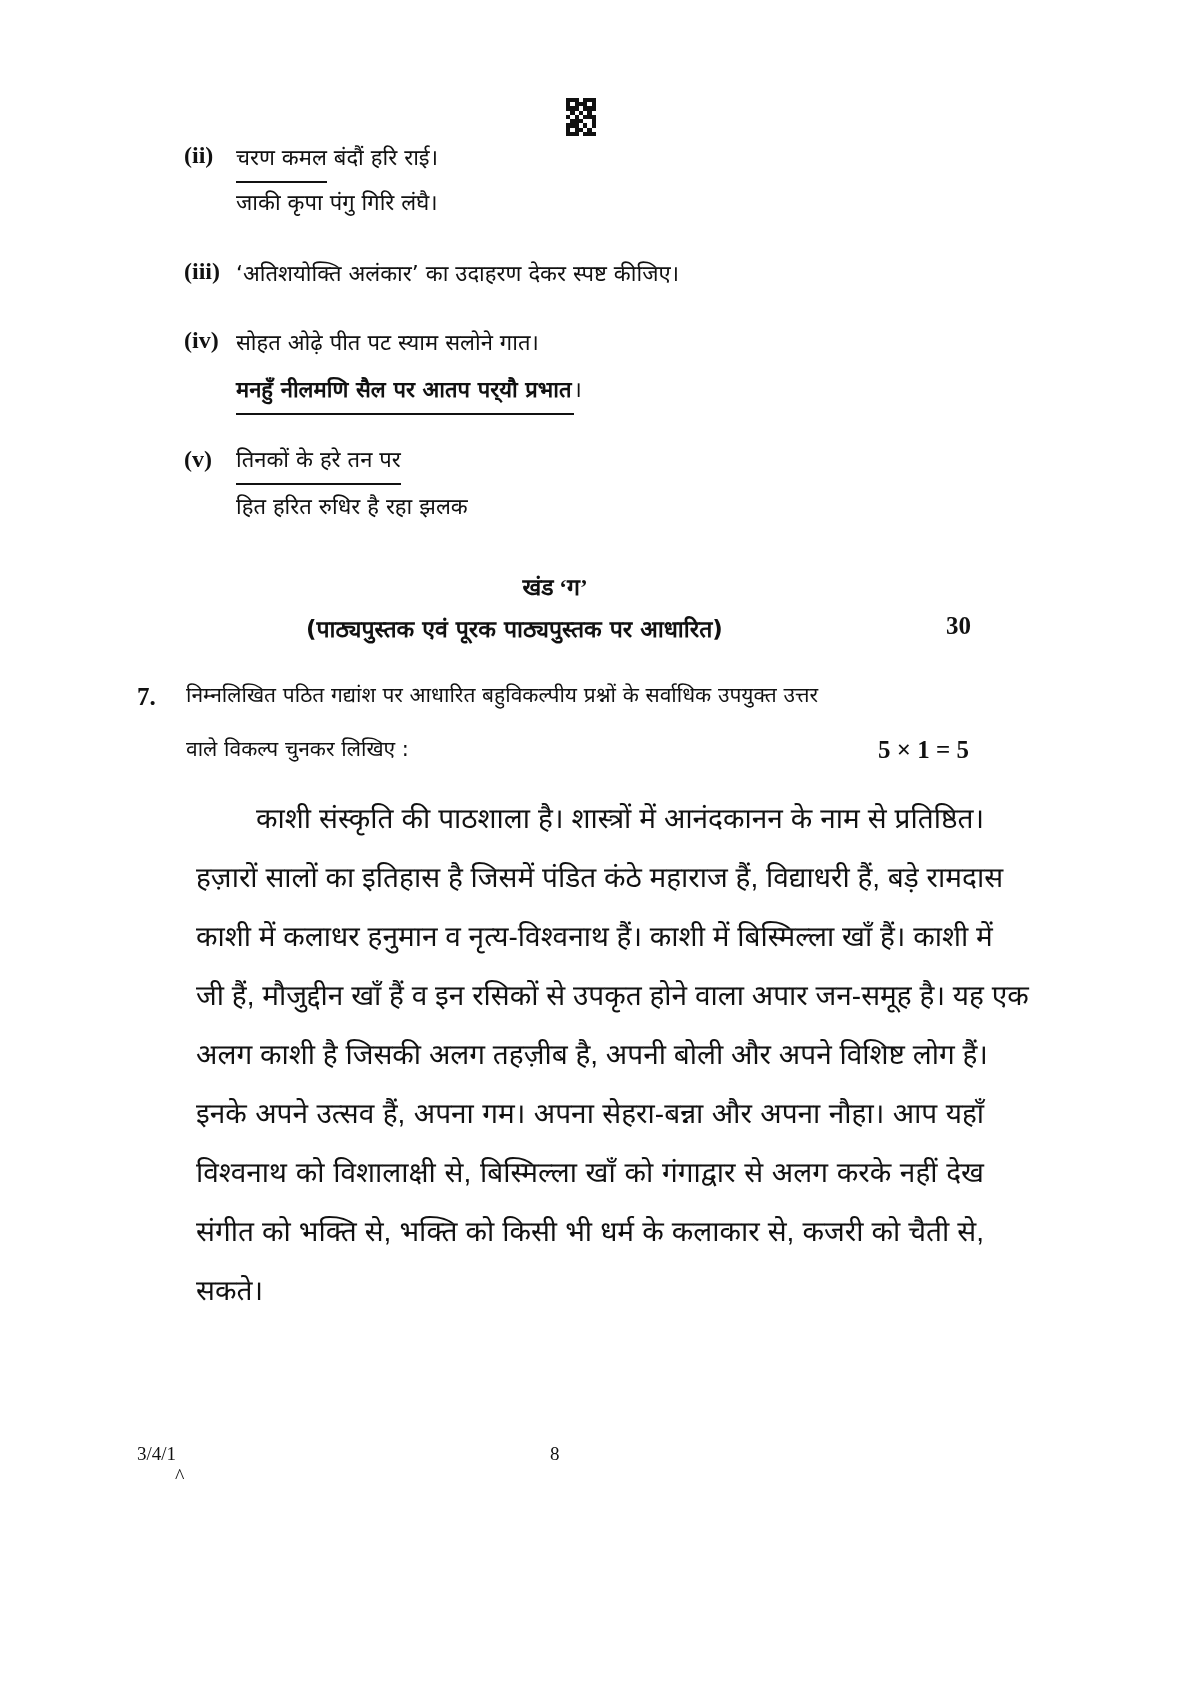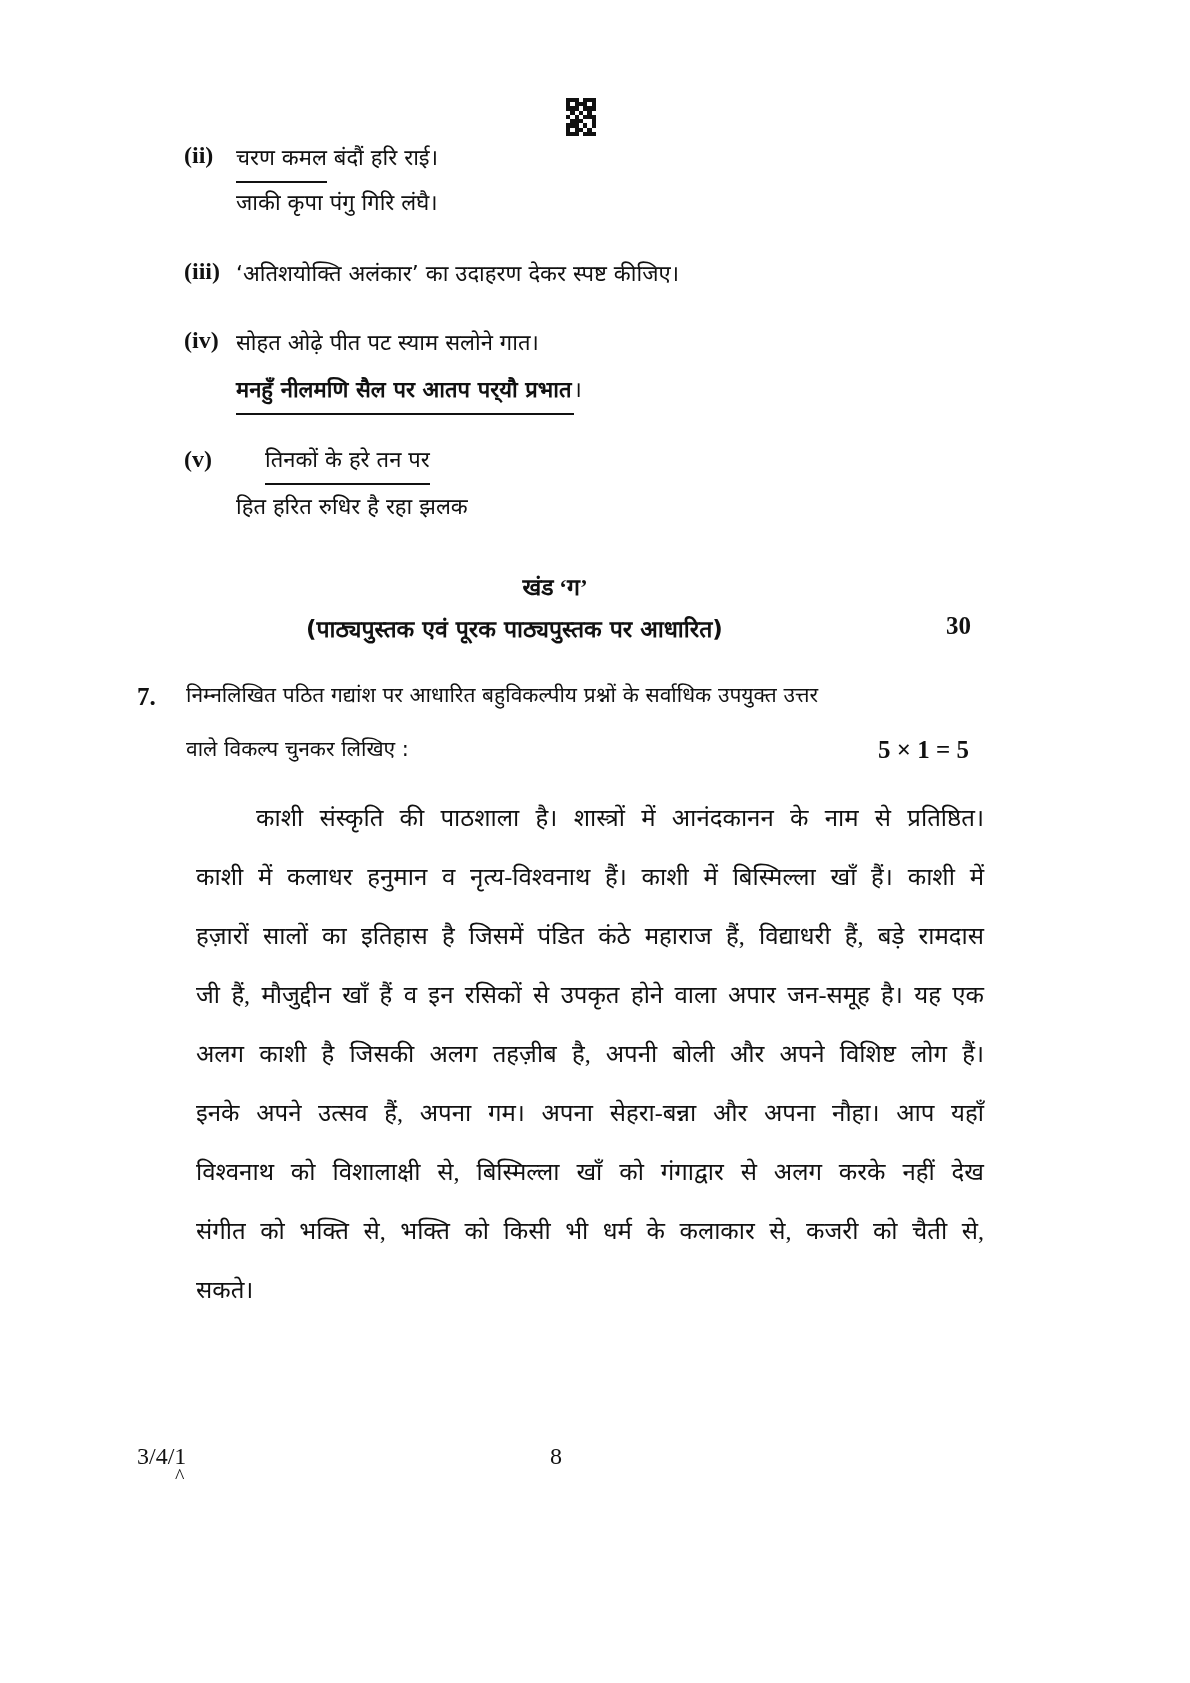--- a/index.html
+++ b/index.html
@@ -19,27 +19,27 @@
     font-family: "Liberation Serif", serif; font-weight: bold; font-size: 24px;
   }
   .hin {
     font-family: "DejaVu Sans", "Liberation Sans", sans-serif; font-size: 22px;
     white-space: nowrap; letter-spacing: 0px;
   }
   .ul { text-decoration: none; border-bottom: 2px solid #111; padding-bottom: 11px; }
   .bold { font-weight: bold; }
   .num { font-family: "Liberation Serif", serif; font-size: 25px; font-weight: bold; }
   .para {
-    left: 196px; width: 788px; font-size: 24px; line-height: 59px;
-    font-family: Liberation Serif, serif;
+    left: 196px; width: 788px; font-size: 28px; line-height: 59px;
+    font-family: Liberation Sans, sans-serif;
     text-align: justify; text-align-last: left;
   }
   .para .line { display: block; height: 59px; text-align: justify; text-align-last: justify; white-space: nowrap; }
   .para .line.last { text-align-last: left; }
-  .footer { font-family: "Liberation Serif", serif; font-size: 24px; }
+  .footer { font-family: "Liberation Serif", serif; font-size: 19px; }
 </style>
 </head>
 <body>
 
 <div class="abs qr">
   <span></span>
     <span></span>
     <span></span>
     <span class="w"></span>
     <span></span>
@@ -112,38 +112,38 @@
 <div class="abs label" style="left:184px; top:258px;">(iii)</div>
 <div class="abs hin" style="left:236px; top:257px;">‘अतिशयोक्ति अलंकार’ का उदाहरण देकर स्पष्ट कीजिए।</div>
 
 <div class="abs label" style="left:184px; top:327px;">(iv)</div>
 <div class="abs hin" style="left:236px; top:326px;">सोहत ओढ़े पीत पट स्याम सलोने गात।</div>
 <div class="abs hin" style="left:236px; top:373px;">
   <span class="ul" style="padding-right:2px;font-weight:bold;">मनहुँ नीलमणि सैल पर आतप पर्‌यौ प्रभात</span><span>।</span>
 </div>
 
 <div class="abs label" style="left:184px; top:446px;">(v)</div>
-<div class="abs hin" style="left:236px; top:443px;margin-left:29px;">
+<div class="abs hin" style="left:236px; top:443px;">
   <span class="ul">तिनकों के हरे तन पर</span>
 </div>
 <div class="abs hin" style="left:236px; top:490px;">हित हरित रुधिर है रहा झलक</div>
 
 <div class="abs hin bold" style="left:0; width:1110px; text-align:center; top:570px; font-size:23px;font-family:Liberation Serif, serif;">खंड ‘ग’</div>
 <div class="abs hin bold" style="left:306px; top:612px; font-size:23px;">(पाठ्यपुस्तक एवं पूरक पाठ्यपुस्तक पर आधारित)</div>
 <div class="abs num" style="left:946px; top:612px;">30</div>
 
 <div class="abs num" style="left:137px; top:683px;">7.</div>
 <div class="abs hin" style="left:186px; top:680px; font-size:21px;text-align:center;">निम्नलिखित पठित गद्यांश पर आधारित बहुविकल्पीय प्रश्नों के सर्वाधिक उपयुक्त उत्तर</div>
 <div class="abs hin" style="left:186px; top:734px; font-size:21px;">वाले विकल्प चुनकर लिखिए :</div>
 <div class="abs num" style="left:878px; top:736px;">5 × 1 = 5</div>
 
 <div class="abs para" style="top:789px;">
   <span class="line" style="padding-left:60px;">काशी संस्कृति की पाठशाला है। शास्त्रों में आनंदकानन के नाम से प्रतिष्ठित।</span>
+  <span class="line">हज़ारों सालों का इतिहास है जिसमें पंडित कंठे महाराज हैं, विद्याधरी हैं, बड़े रामदास</span>
   <span class="line">काशी में कलाधर हनुमान व नृत्य-विश्वनाथ हैं। काशी में बिस्मिल्ला खाँ हैं। काशी में</span>
-  <span class="line">हज़ारों सालों का इतिहास है जिसमें पंडित कंठे महाराज हैं, विद्याधरी हैं, बड़े रामदास</span>
   <span class="line">जी हैं, मौजुद्दीन खाँ हैं व इन रसिकों से उपकृत होने वाला अपार जन-समूह है। यह एक</span>
   <span class="line">अलग काशी है जिसकी अलग तहज़ीब है, अपनी बोली और अपने विशिष्ट लोग हैं।</span>
   <span class="line">इनके अपने उत्सव हैं, अपना गम। अपना सेहरा-बन्ना और अपना नौहा। आप यहाँ</span>
   <span class="line">विश्वनाथ को विशालाक्षी से, बिस्मिल्ला खाँ को गंगाद्वार से अलग करके नहीं देख</span>
   <span class="line">संगीत को भक्ति से, भक्ति को किसी भी धर्म के कलाकार से, कजरी को चैती से,</span>
   <span class="line last">सकते।</span>
 </div>
 
 <div class="abs footer" style="left:137px; top:1443px;">3/4/1</div>
 <div class="abs footer" style="left:175px; top:1465px; font-size:20px;">^</div>

